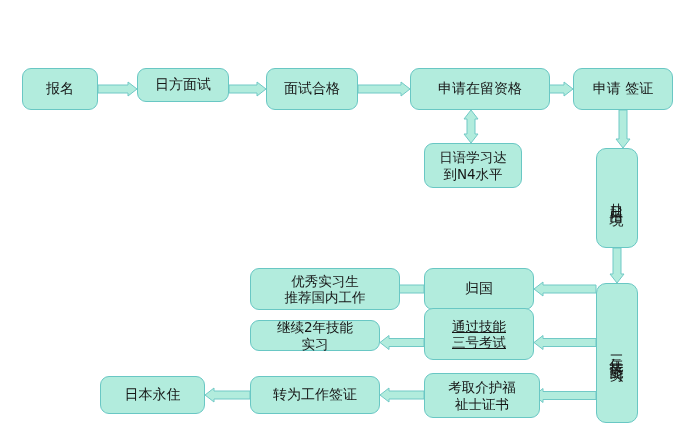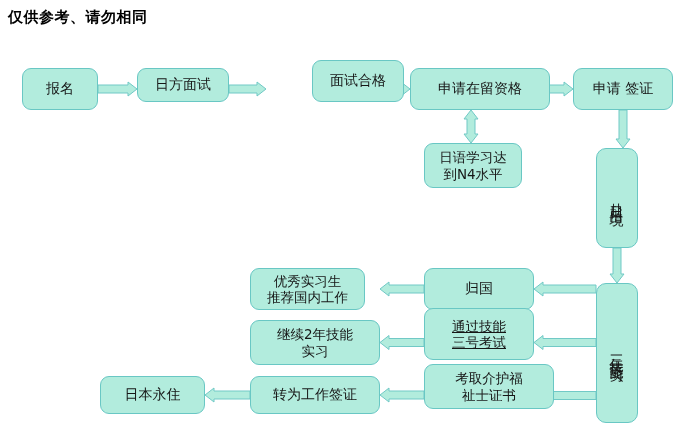--- a/index.html
+++ b/index.html
@@ -64,52 +64,51 @@
     fill: #b2ecdd;
     stroke: #71c9c6;
     stroke-width: 1;
     stroke-linejoin: miter;
   }
 </style>
 </head>
 <body>
 
 <div id="canvas">
-  <div class="title">仅供参考、请勿相同</div>
   <svg id="arrows" viewBox="0 0 684 437">
       <polygon points="98,85 128,85 128,82 137,89 128,96 128,93 98,93" class="arrowshape"></polygon>
       <polygon points="229,85 257,85 257,82 266,89 257,96 257,93 229,93" class="arrowshape"></polygon>
       <polygon points="358,85 401,85 401,82 410,89 401,96 401,93 358,93" class="arrowshape"></polygon>
       <polygon points="532,85 564,85 564,82 573,89 564,96 564,93 532,93" class="arrowshape"></polygon>
       <polygon points="471,110 478,119 475,119 475,134 478,134 471,143 464,134 467,134 467,119 464,119" class="arrowshape"></polygon>
       <polygon points="619,110 627,110 627,139 630,139 623,148 616,139 619,139" class="arrowshape"></polygon>
       <polygon points="613,248 621,248 621,274 624,274 617,283 610,274 613,274" class="arrowshape"></polygon>
       <polygon points="596,285 543,285 543,282 534,289 543,296 543,293 596,293" class="arrowshape"></polygon>
       <polygon points="424,285 389,285 389,282 380,289 389,296 389,293 424,293" class="arrowshape"></polygon>
       <polygon points="596,338.5 543,338.5 543,335.5 534,342.5 543,349.5 543,346.5 596,346.5" class="arrowshape"></polygon>
       <polygon points="424,338.5 389,338.5 389,335.5 380,342.5 389,349.5 389,346.5 424,346.5" class="arrowshape"></polygon>
       <polygon points="596,391.5 543,391.5 543,388.5 534,395.5 543,402.5 543,399.5 596,399.5" class="arrowshape"></polygon>
       <polygon points="424,391 389,391 389,388 380,395 389,402 389,399 424,399" class="arrowshape"></polygon>
       <polygon points="250,391 214,391 214,388 205,395 214,402 214,399 250,399" class="arrowshape"></polygon>
     </svg>
   <div id="nodes">
       <div class="node" style="left: 22px; top: 68px; width: 76px; height: 42px;">报名</div>
       <div class="node" style="left: 137px; top: 68px; width: 92px; height: 34px;">日方面试</div>
-      <div class="node" style="left: 266px; top: 60px; width: 92px; height: 42px; margin-left: 46px;">面试合格</div>
+      <div class="node" style="left: 266px; top: 68px; width: 92px; height: 42px;">面试合格</div>
       <div class="node" style="left: 410px; top: 68px; width: 140px; height: 42px;">申请在留资格</div>
       <div class="node" style="left: 573px; top: 68px; width: 100px; height: 42px;">申请 签证</div>
       <div class="node small" style="left: 424px; top: 143px; width: 98px; height: 45px;">日语学习达
 到N4水平</div>
       <div class="node vert" style="left: 596px; top: 148px; width: 42px; height: 100px;">赴日出境</div>
       <div class="node vert" style="left: 596px; top: 283px; width: 42px; height: 140px;">三年技能实习</div>
       <div class="node" style="left: 424px; top: 268px; width: 110px; height: 42px;">归国</div>
-      <div class="node small" style="left: 250px; top: 268px; width: 115px; height: 42px;">优秀实习生
+      <div class="node small" style="left: 250px; top: 268px; width: 150px; height: 42px;">优秀实习生
 推荐国内工作</div>
       <div class="node small" style="left: 424px; top: 308px; width: 110px; height: 52px; text-decoration: underline;">通过技能
 三号考试</div>
-      <div class="node small" style="left: 250px; top: 320px; width: 130px; height: 45px;">继续2年技能
+      <div class="node small" style="left: 250px; top: 320px; width: 130px; height: 31px;">继续2年技能
 实习</div>
-      <div class="node small" style="left: 424px; top: 364px; width: 130px; height: 45px;">考取介护福
+      <div class="node small" style="left: 424px; top: 373px; width: 116px; height: 45px;">考取介护福
 祉士证书</div>
       <div class="node" style="left: 250px; top: 376px; width: 130px; height: 38px;">转为工作签证</div>
       <div class="node" style="left: 100px; top: 376px; width: 105px; height: 38px;">日本永住</div>
     </div>
 </div>
 
 </body></html>

